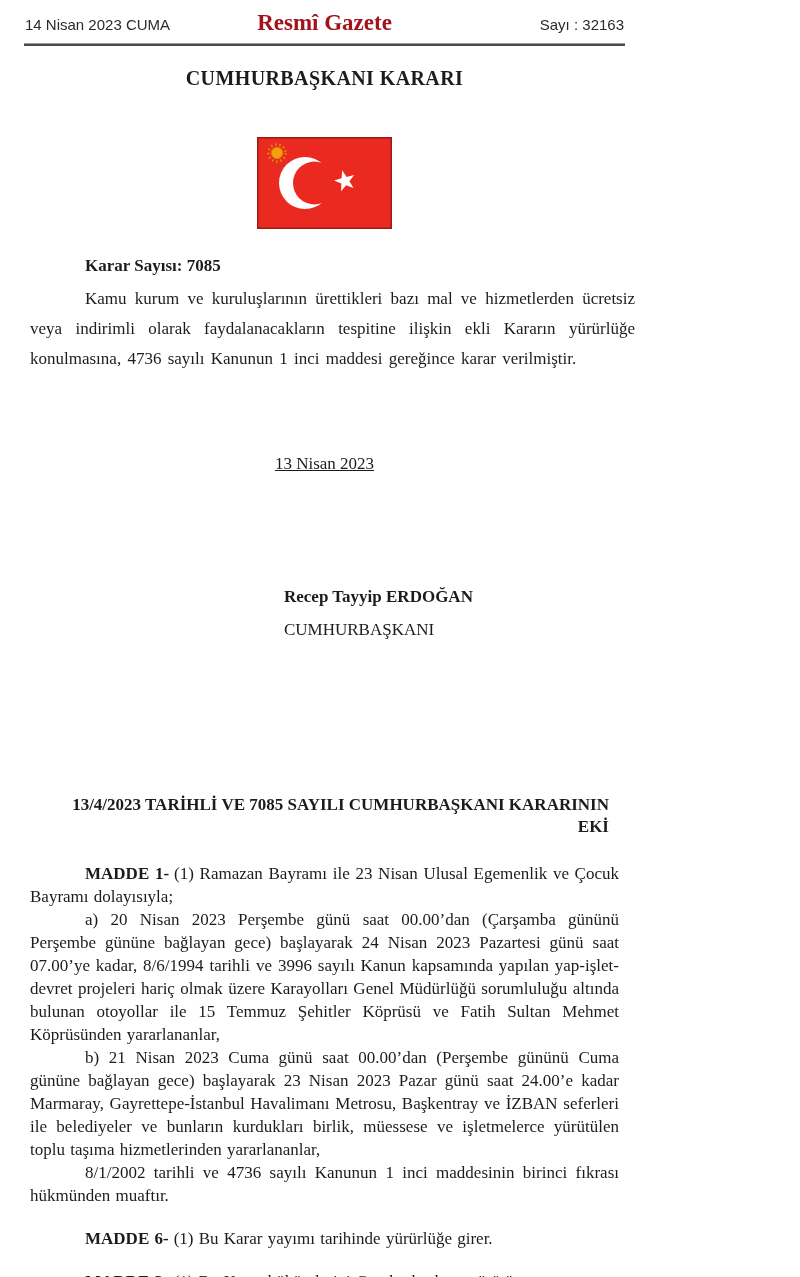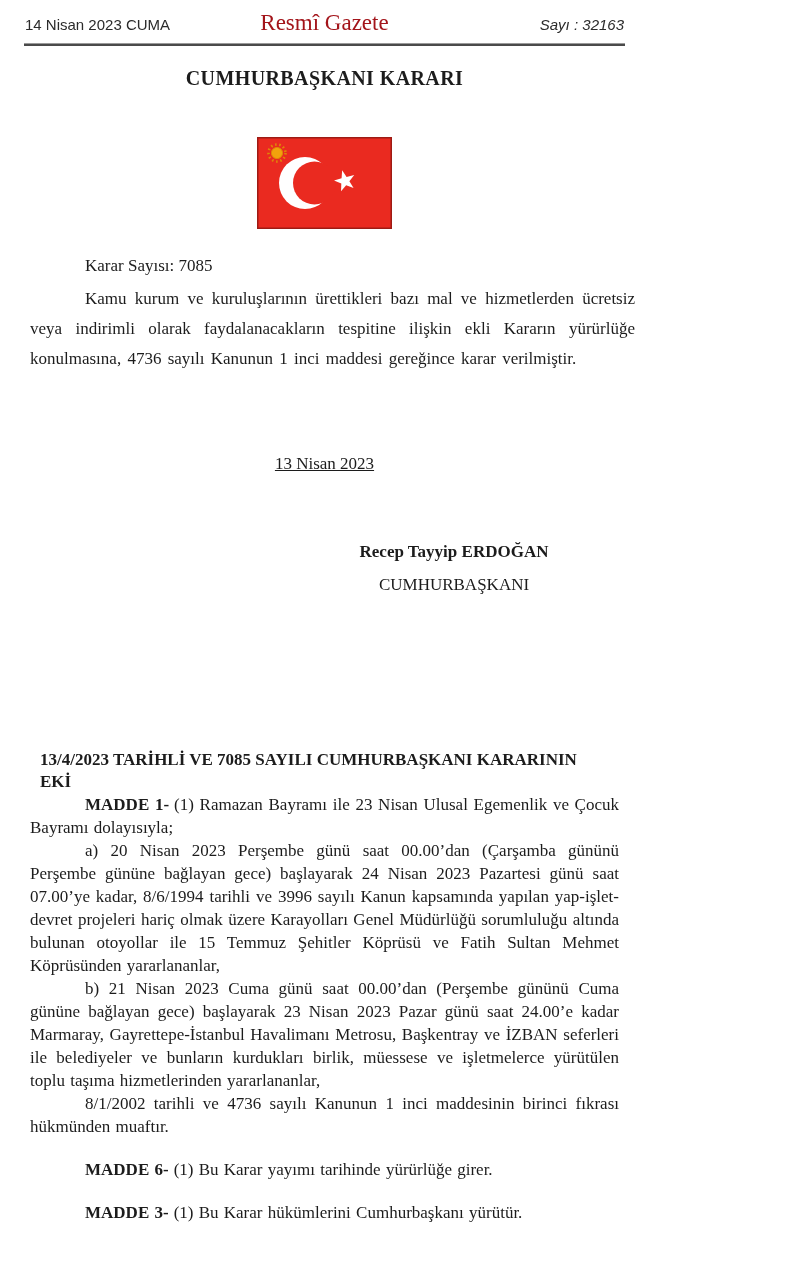--- a/index.html
+++ b/index.html
@@ -21,63 +21,63 @@
   .page{width:649px;min-height:1277px;background:#fff;overflow:hidden;}
 
   
   .masthead{display:flex;align-items:baseline;padding:10px 25px 0 25px;}
   .masthead-date,.masthead-issue{
     font-family:"Liberation Sans", sans-serif;
     font-size:15px;color:#2B2B2B;
   }
   .masthead-date{flex:1;text-align:left;}
   .masthead-title{
-    font-size:23px;font-weight:normal;color:var(--masthead-red);
+    font-size:23px;font-weight:bold;color:var(--masthead-red);
     text-align:center;white-space:nowrap;
   }
-  .masthead-issue{flex:1;text-align:right;font-style:italic;}
+  .masthead-issue{flex:1;text-align:right;}
   .rule{height:3px;background:var(--rule);margin:7px 24px 0 24px;border-top:1px solid #9a9a9a;}
 
   
   .doc-heading{
     text-align:center;font-size:20px;font-weight:bold;
     margin:21px 0 4px 0;letter-spacing:0.4px;
   }
 
   
   .flag-wrap{width:135px;height:92px;margin:47px auto 0 auto;}
   .flag-wrap svg{display:block;}
 
   
-  .karar-no{font-weight:normal;font-size:17px;margin:27px 30px 8px 85px;}
+  .karar-no{font-weight:bold;font-size:17px;margin:27px 30px 8px 85px;}
   .decree-body{
     font-size:17px;line-height:30px;text-align:justify;
     text-indent:55px;margin:5px 14px 0 30px;word-spacing:2px;
   }
   .decree-date{text-align:center;font-size:17px;margin-top:80px;text-decoration:underline;}
 
   .signature{
-    width:340px;margin:61px 25px 0 auto;text-align:center;
+    width:340px;margin:106px 25px 0 auto;
     font-size:17px;line-height:33px;
   }
   .signer-name{font-weight:bold;}
 
   
   .annex-title{
-    margin:148px 40px 0 40px;text-align:left;font-weight:bold;
+    margin:148px 40px 0 40px;text-align:right;font-weight:bold;
     font-size:17px;line-height:22px;
   }
   .annex-title .underline{text-decoration:underline;}
 
   .article{
     font-size:17px;line-height:23px;text-align:justify;
     text-indent:55px;margin:0 30px;word-spacing:1px;
   }
   .article b{font-weight:bold;margin-right:5px;}
-  .article.first{}
+  .article.first{margin-top:24px;}
   .article.spaced{margin-top:20px;}
 </style>
 </head>
 <body>
 
 <div class="page">
 
   <div class="masthead">
     <div class="masthead-date">14 Nisan 2023 CUMA</div>
     <div class="masthead-title">Resmî Gazete</div>

